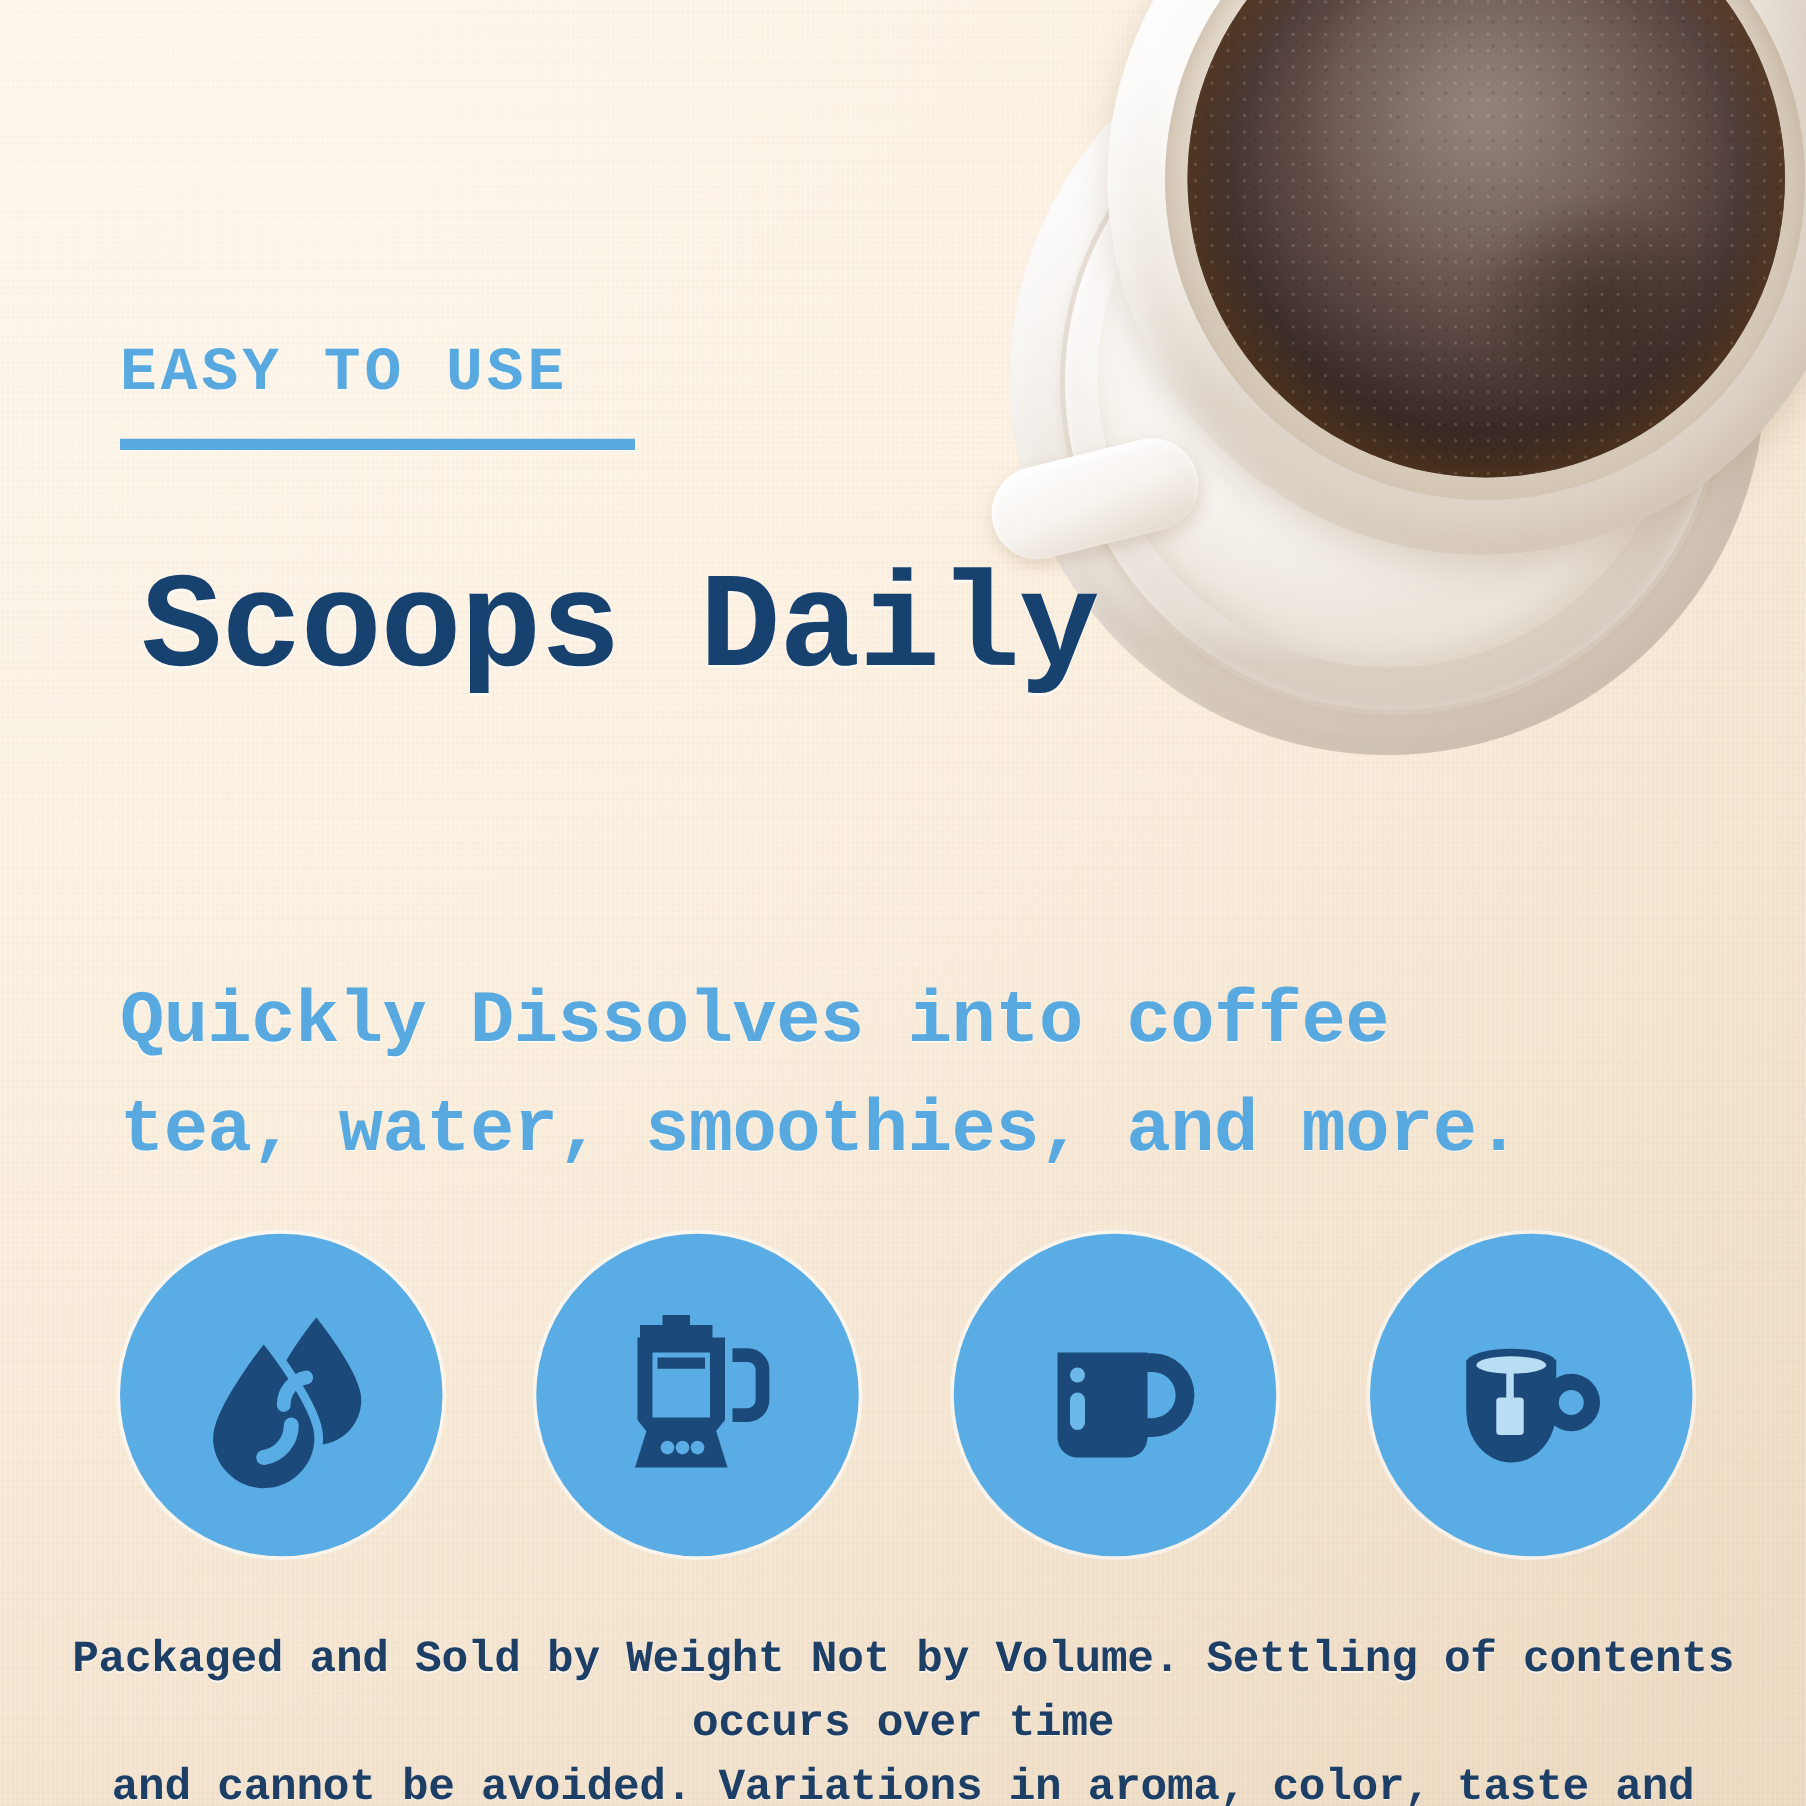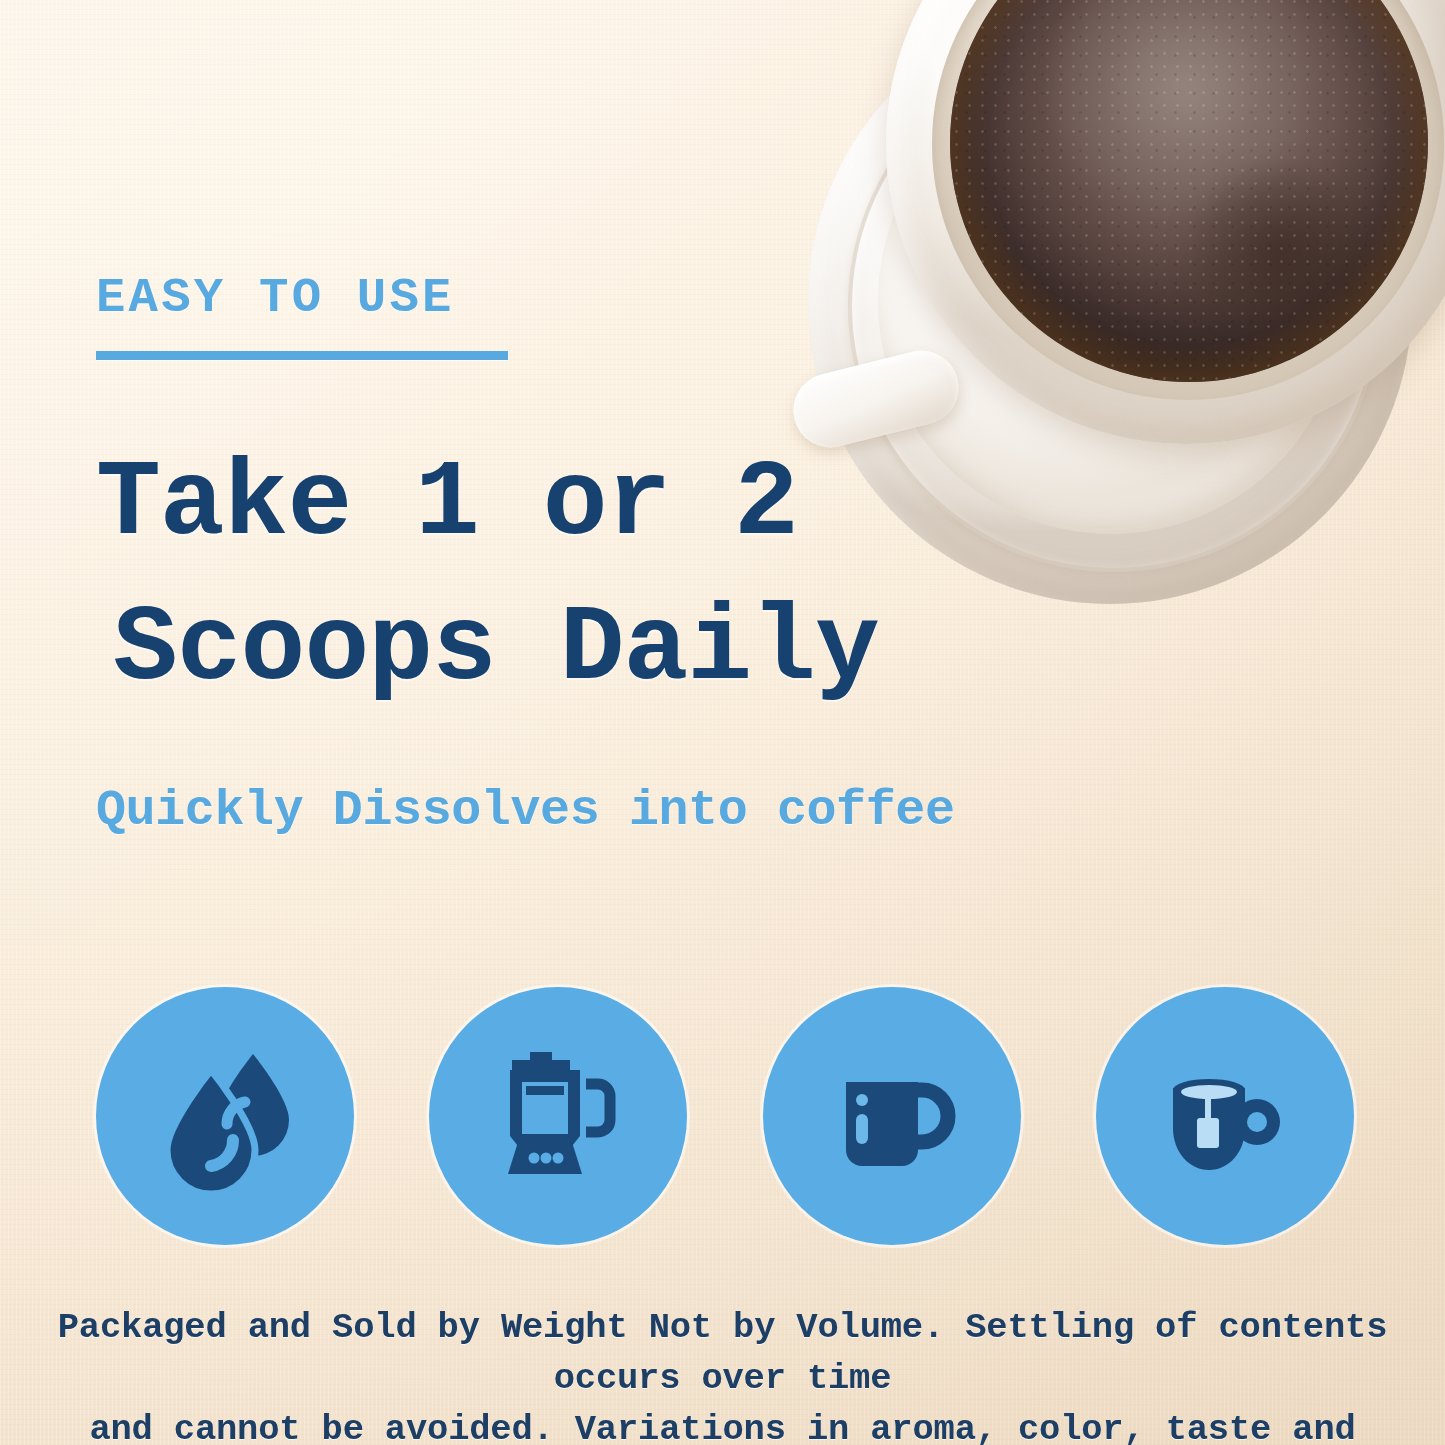--- a/index.html
+++ b/index.html
@@ -209,21 +209,21 @@
     text-shadow: 0 2px 0 rgba(255,255,255,.55);
   }
   .headline .l2 { display: block; margin-left: 17px; }
 
   
   .subhead {
     position: absolute;
     left: 96px;
     top: 774px;
     width: 1180px;
-    font-size: 50px;
+    font-size: 59px;
     line-height: 1.48;
     font-weight: 700;
     letter-spacing: -.4px;
     color: #57a9e0;
     text-shadow: 0 1px 0 rgba(255,255,255,.7);
   }
   .subhead .l2 { display: block; }
 
   
   .icon-row {
@@ -288,26 +288,26 @@
       <div class="crema-swirl"></div>
       <div class="crema-swirl2"></div>
       <div class="crema-speck"></div>
     </div>
   </div>
 
   <div class="eyebrow">EASY TO USE</div>
   <div class="eyebrow-rule"></div>
 
   <div class="headline">
-    <span>Take 1 or 2</span>
     <span class="l2">Scoops Daily</span>
   </div>
 
   <div class="subhead">
     <span>Quickly Dissolves into coffee</span>
+    <span class="l2">tea, water, smoothies, and more.</span>
   </div>
 
   <div class="icon-row">
 
     <div class="icon-circle">
       <svg width="152" height="152" viewBox="0 0 152 152">
         <path d="M104 14 c0 0 36 44 36 66 a36 36 0 0 1 -72 0 c0 -22 36 -66 36 -66 z" fill="#1b4a7a"></path>
         <path d="M62 30 c0 0 44 54 44 80 a44 44 0 0 1 -88 0 c0 -26 44 -80 44 -80 z" fill="#1b4a7a" stroke="#59ace4" stroke-width="7"></path>
         <path d="M96 62 a22 22 0 0 0 -18 22" fill="none" stroke="#59ace4" stroke-width="11" stroke-linecap="round"></path>
         <path d="M84 100 a26 26 0 0 1 -22 26" fill="none" stroke="#59ace4" stroke-width="12" stroke-linecap="round"></path>

